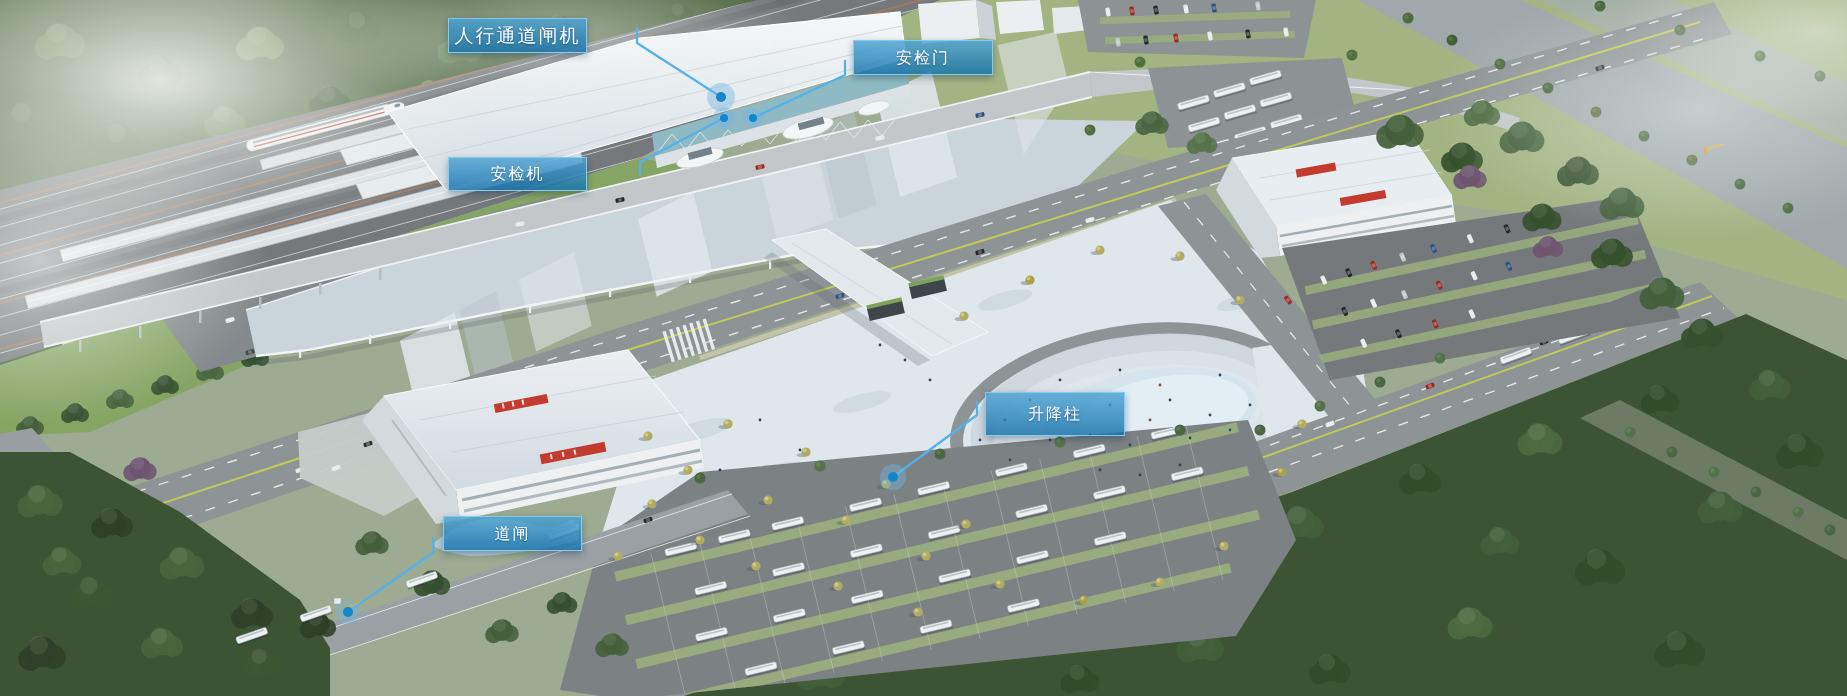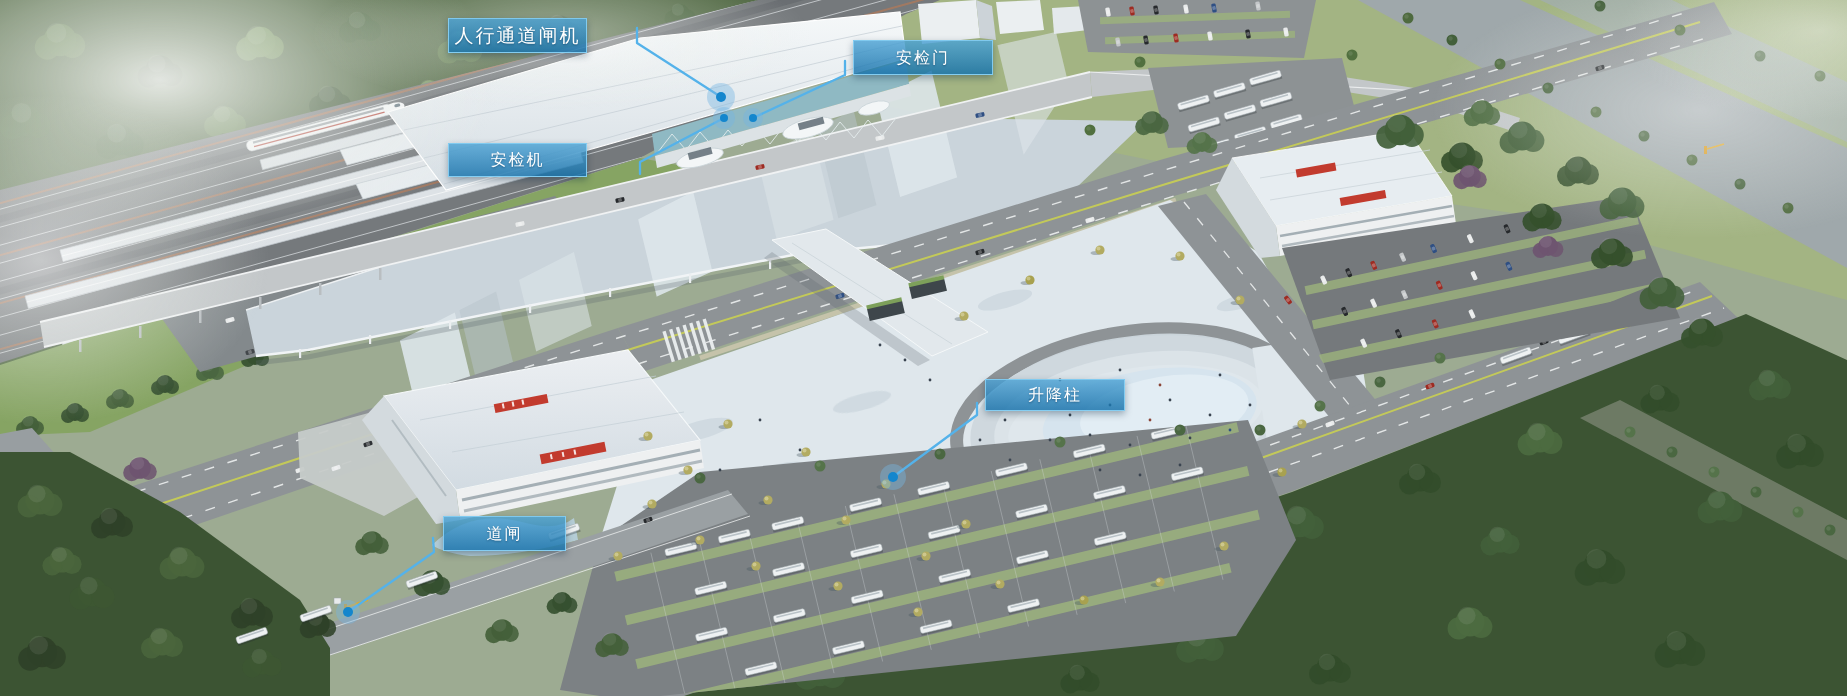--- a/index.html
+++ b/index.html
@@ -734,18 +734,18 @@
       <circle class="core" r="5"></circle>
     </g>
     <g transform="translate(348,612)">
       <circle class="halo" r="12"></circle>
       <circle class="core" r="5"></circle>
     </g>
   </svg>
 
   <div class="callout" style="left:448px;top:18px;width:139px;height:35px;font-size:19px">人行通道闸机</div>
   <div class="callout" style="left:853px;top:40px;width:140px;height:35px">安检门</div>
-  <div class="callout" style="left:448px;top:143px;width:139px;height:34px">安检机</div>
-  <div class="callout" style="left:985px;top:379px;width:140px;height:32px">升降柱</div>
-  <div class="callout" style="left:443px;top:516px;width:123px;height:35px">道闸</div>
+  <div class="callout" style="left:448px;top:157px;width:139px;height:34px">安检机</div>
+  <div class="callout" style="left:985px;top:392px;width:140px;height:44px">升降柱</div>
+  <div class="callout" style="left:443px;top:516px;width:139px;height:35px">道闸</div>
 </div>
 
 </div>
 
 </body></html>

